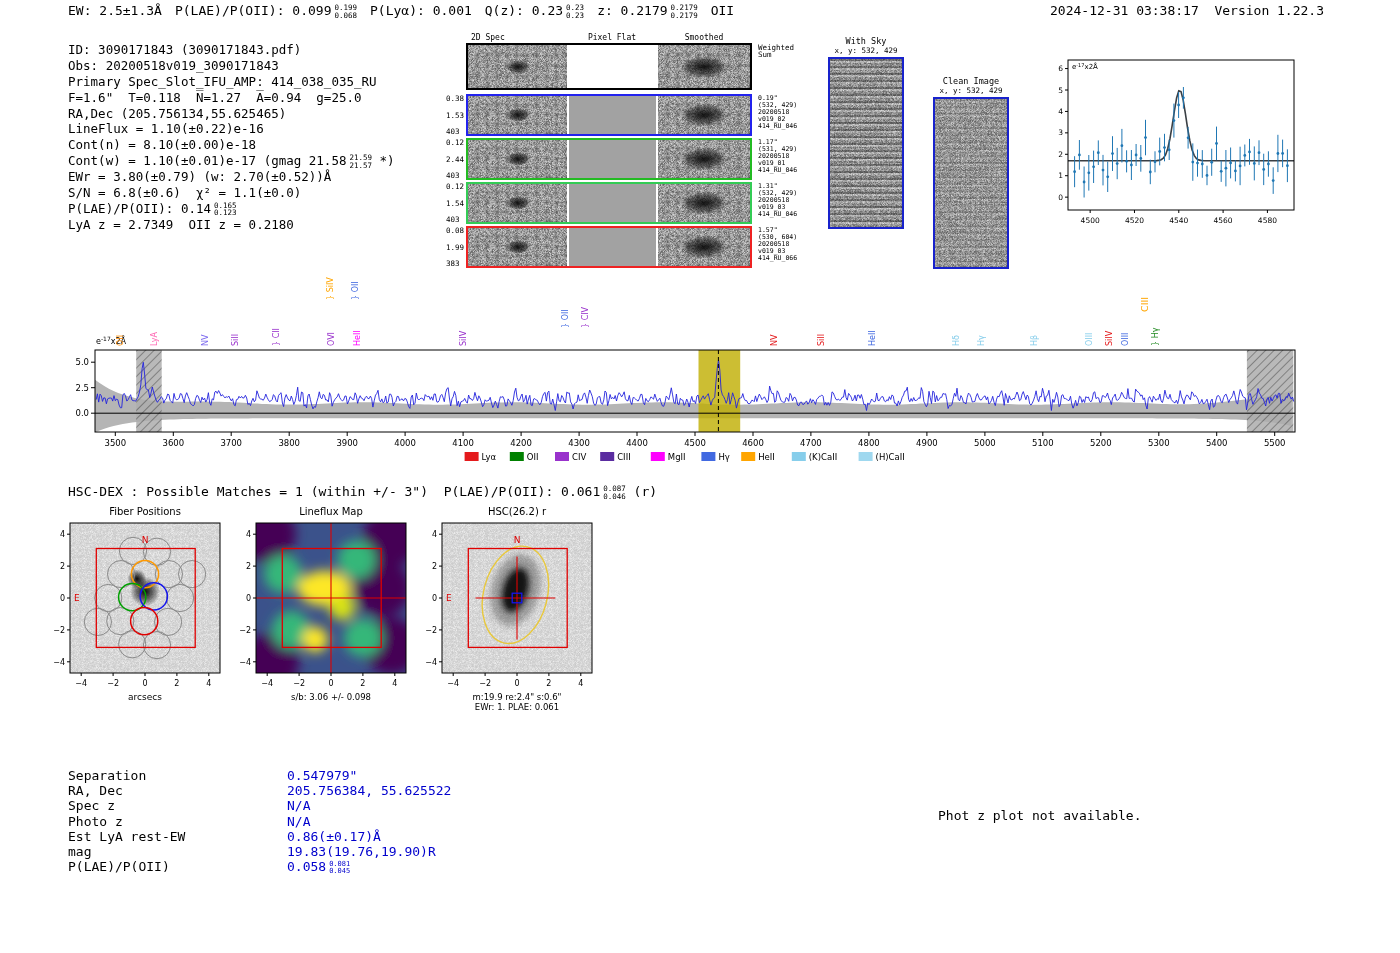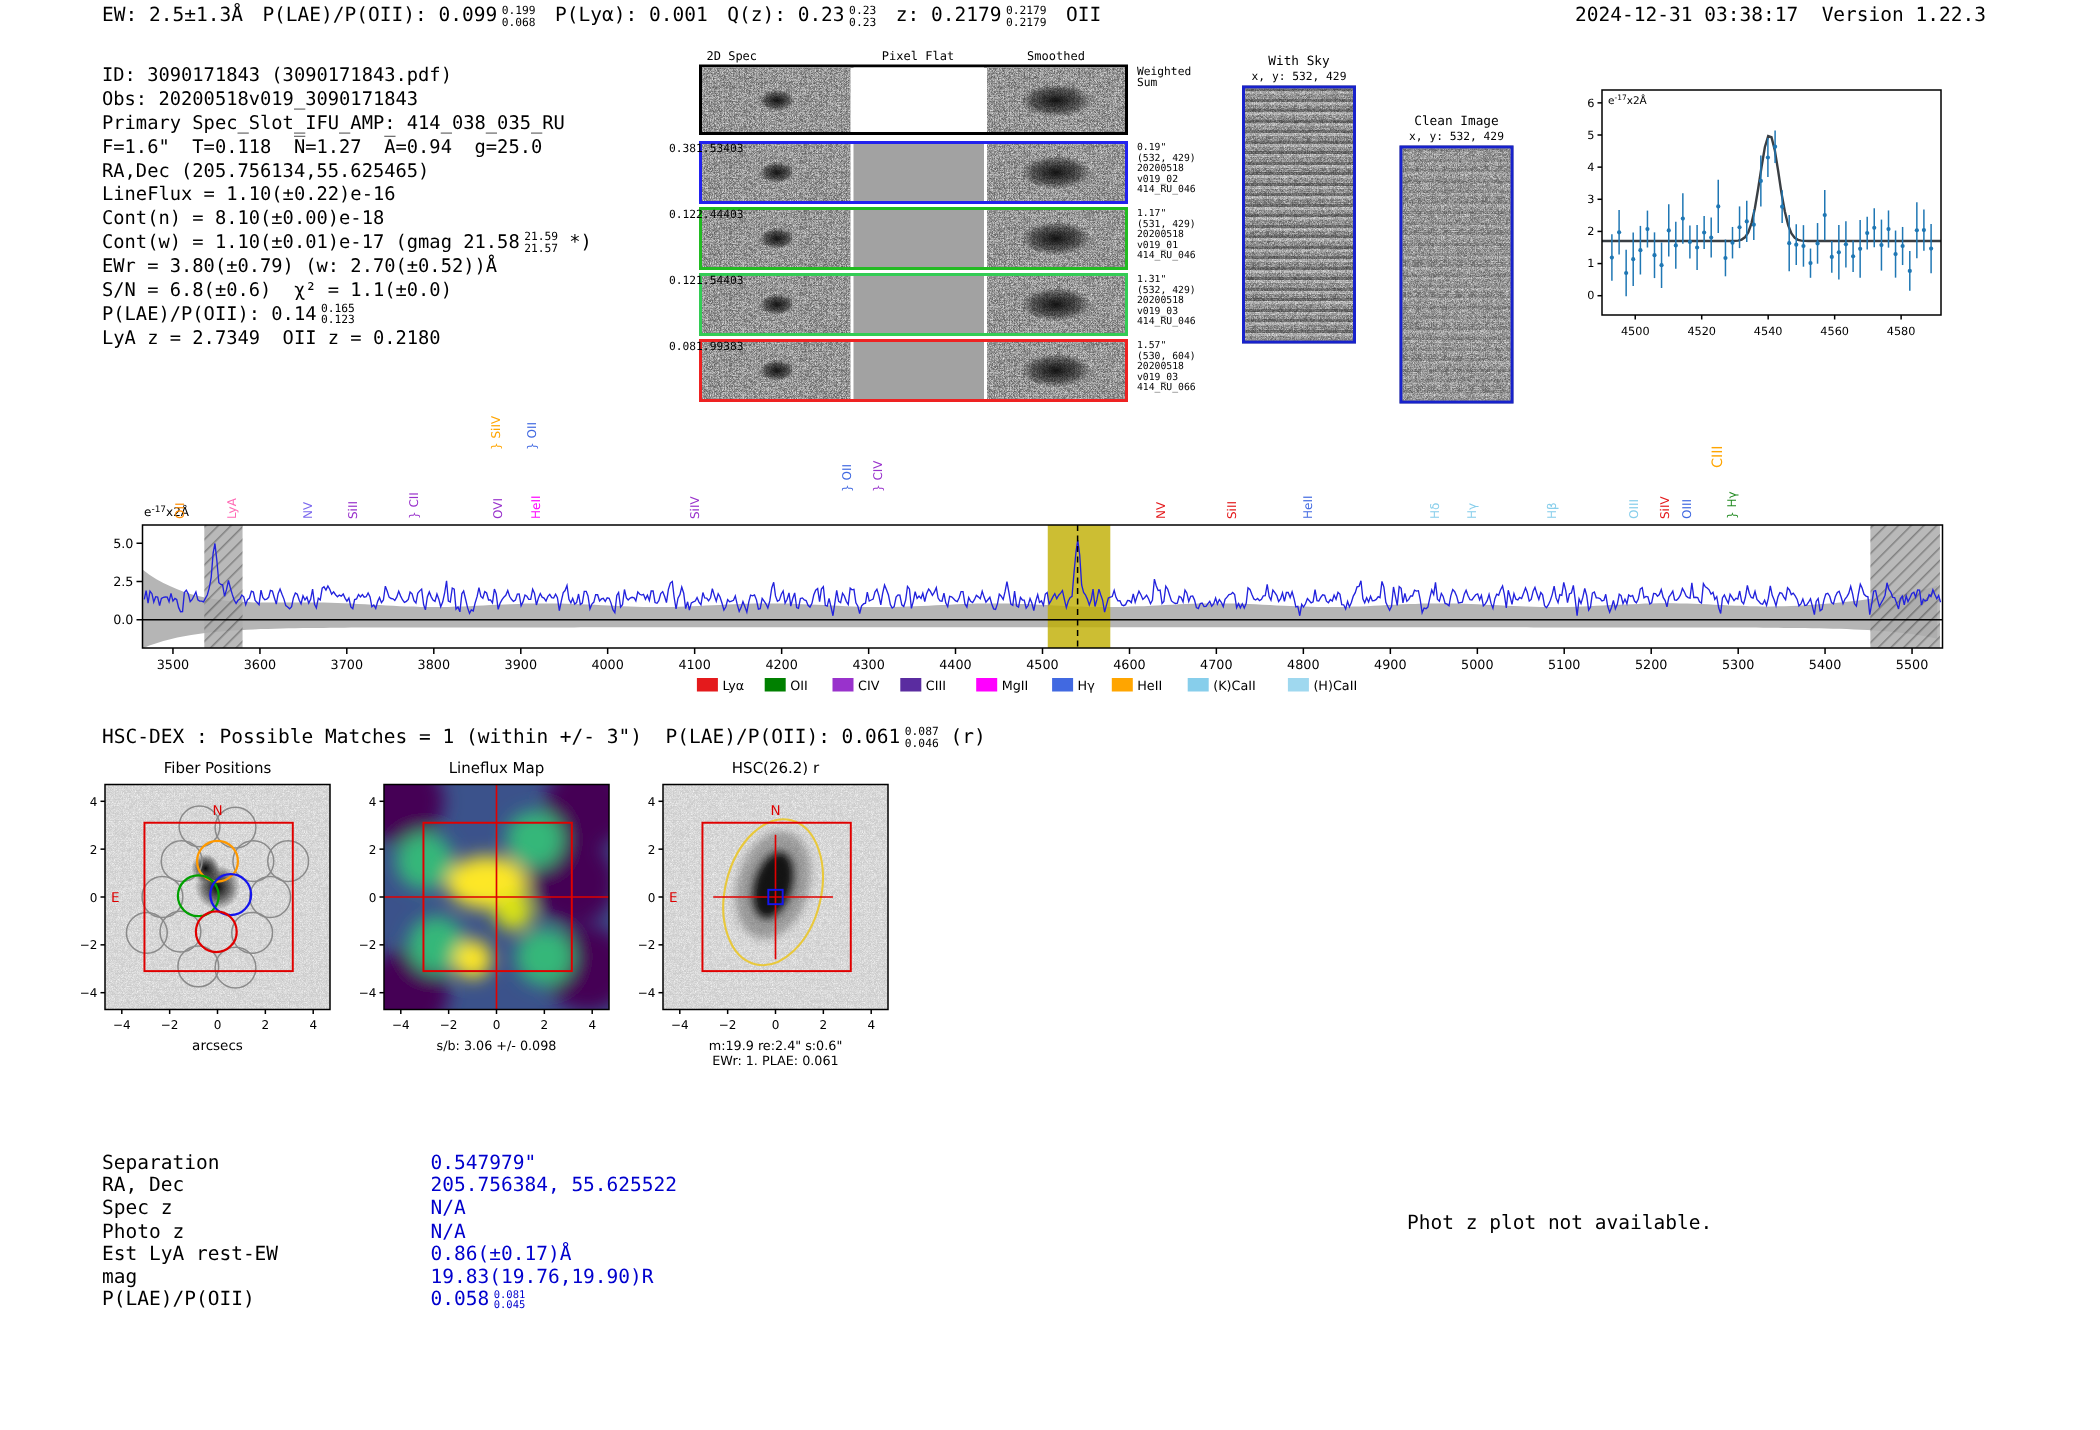--- a/index.html
+++ b/index.html
@@ -13,21 +13,21 @@
 .sup,.sub{display:block}
 #header-right{right:76px;top:3px;font-size:13px;white-space:pre}
 #info-block{left:68px;top:42px;font-size:12.5px}
 .iline{height:15.9px;line-height:15.9px;white-space:pre}
 #spec2d{left:446px;top:30px;width:400px;height:245px}
 .s2h{font-size:8px}
 .s2row{position:absolute;left:20px;width:286px;border:2px solid #000;background:#fff}
 .cell{position:absolute;top:0;height:100%;overflow:hidden}
 .noise{position:absolute;left:0;top:0;width:100%;height:100%}
 .blob{position:absolute;border-radius:50%;background:radial-gradient(closest-side,rgba(8,8,8,.93),rgba(8,8,8,.45) 55%,rgba(8,8,8,0) 78%)}
-.rowlab{width:18px;display:flex;flex-direction:row;justify-content:space-between;font-size:7.5px;text-align:right}
+.rowlab{width:18px;display:flex;flex-direction:column;justify-content:space-between;font-size:7.5px;text-align:left}
 .rowannot{font-size:6.5px;line-height:7px;width:48px}
 .stamp{width:76px}
 .stitle{font-size:8.5px;text-align:center;white-space:nowrap}
 .ssub{font-size:7.5px;text-align:center;white-space:nowrap}
 .sbox{position:relative;margin-top:2px;height:172px;border:2px solid #1822cc;background:#909090;overflow:hidden}
 .stripes{position:absolute;inset:0;background:repeating-linear-gradient(180deg,rgba(10,10,10,.32) 0 2px,rgba(250,250,250,.22) 2px 4px,rgba(10,10,10,.06) 4px 7px)}
 .weak{opacity:.35}
 #spectrum{left:55px;top:262px;width:1290px;height:212px}
 #hsc-header{left:68px;top:484px;font-size:13px}
 #match-table{left:68px;top:768px}

